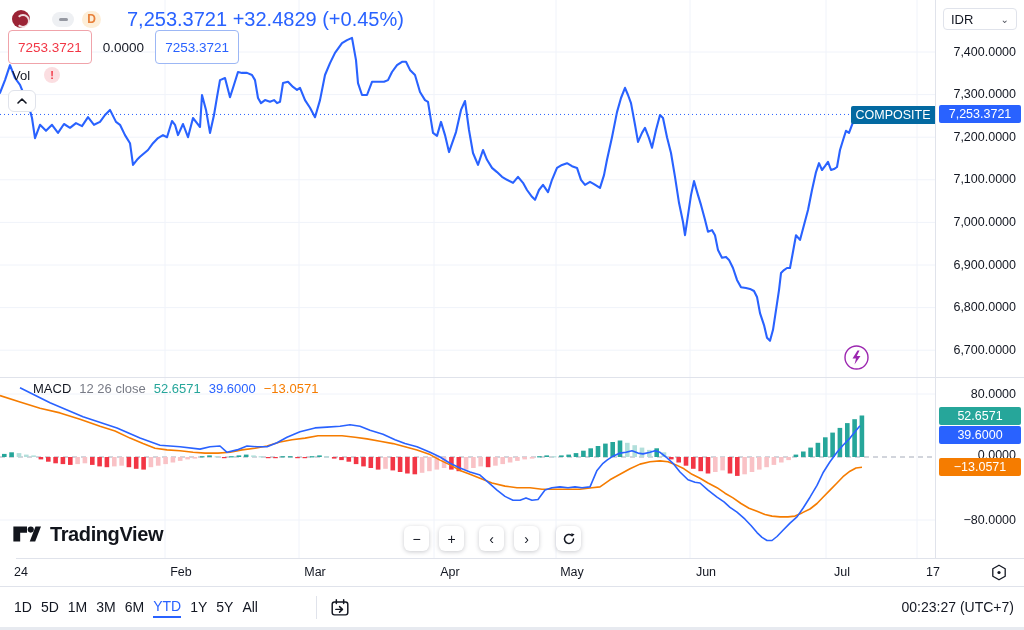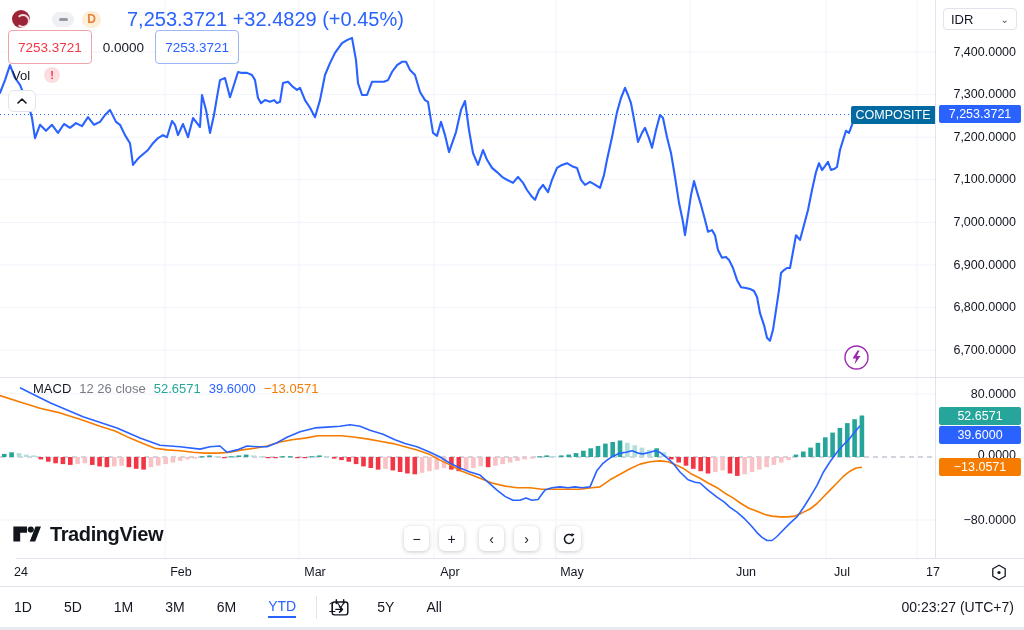--- a/index.html
+++ b/index.html
@@ -56,21 +56,21 @@
      font-size:12.5px; display:flex; align-items:center; justify-content:center; border-radius:2px 0 0 2px; }
 
   .pane-divider { left:0; top:377px; width:1024px; height:1px; background:#e0e3eb; }
 
   
   #time-axis { left:16px; top:558px; width:1024px; height:28px; background:#fff; border-top:1px solid #e0e3eb; }
   .t-label { position:absolute; top:6px; font-size:12.5px; color:#131722; transform:translateX(-50%); }
 
   
   #toolbar { left:0; top:586px; width:1024px; height:41px; background:#fff; border-top:1px solid #e0e3eb; }
-  .ranges { position:absolute; left:14px; top:0; height:100%; display:flex; align-items:center; gap:32px; font-size:14px; }
+  .ranges { position:absolute; left:14px; top:0; height:100%; display:flex; align-items:center; gap:9px; font-size:14px; }
   .range-item { color:#131722; padding:2px 0; cursor:default; }
   .range-item.active { color:#2962ff; border-bottom:2px solid #2962ff; }
   .tb-divider { position:absolute; left:316px; top:9px; width:1px; height:23px; background:#e0e3eb; }
   .clock { position:absolute; right:10px; top:12px; font-size:14px; color:#131722; }
   .bottom-strip { left:0; top:627px; width:1024px; height:3px; background:#e7eaf0; }
 
   
   .nav-btn { position:absolute; top:526px; width:25px; height:25px; background:#fff; border-radius:6px;
      box-shadow:0 1px 4px rgba(60,64,80,.28); display:flex; align-items:center; justify-content:center;
      font-size:14px; color:#131722; }
@@ -302,21 +302,21 @@
 
   <div class="abs pane-divider"></div>
 
   <div id="time-axis" class="abs">
     <div id="time-labels">
         <div class="t-label" style="left: 5px;">24</div>
         <div class="t-label" style="left: 165px;">Feb</div>
         <div class="t-label" style="left: 299px;">Mar</div>
         <div class="t-label" style="left: 434px;">Apr</div>
         <div class="t-label" style="left: 556px;">May</div>
-        <div class="t-label" style="left: 690px; margin-left: 40px;">Jun</div>
+        <div class="t-label" style="left: 690px;">Jun</div>
         <div class="t-label" style="left: 826px;">Jul</div>
         <div class="t-label" style="left: 917px;">17</div>
       </div>
     <svg class="abs" style="left:973px; top:4px;" width="20" height="20" viewBox="0 0 20 20">
       <path d="M10 2.2 L16.2 5.8 L16.2 13.2 L10 16.8 L3.8 13.2 L3.8 5.8 Z" fill="none" stroke="#131722" stroke-width="1.3" stroke-linejoin="round"></path>
       <circle cx="10" cy="9.5" r="1.6" fill="#131722"></circle>
     </svg>
   </div>
 
   <div id="toolbar" class="abs">

